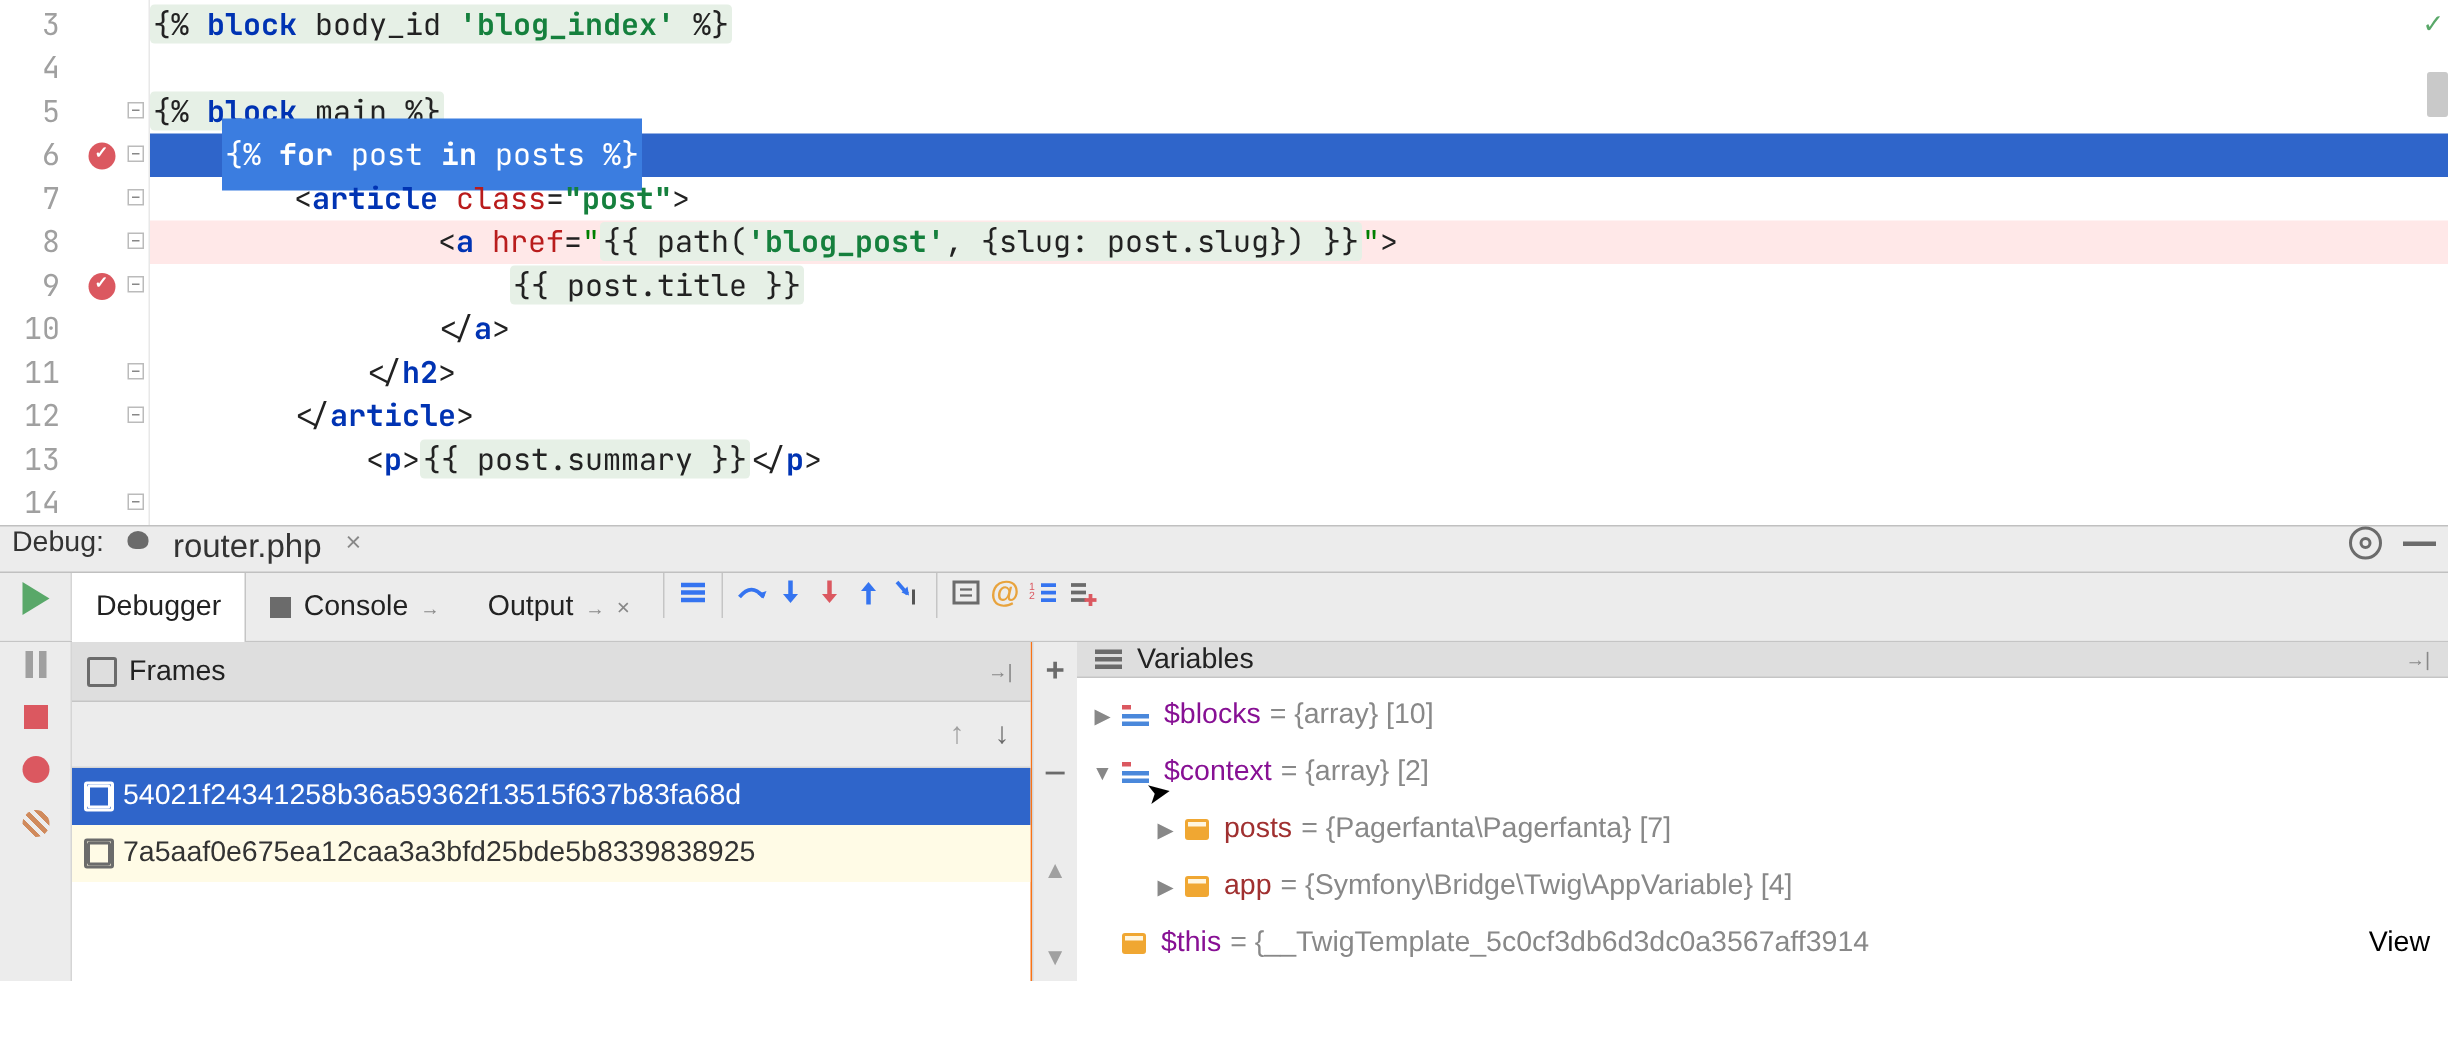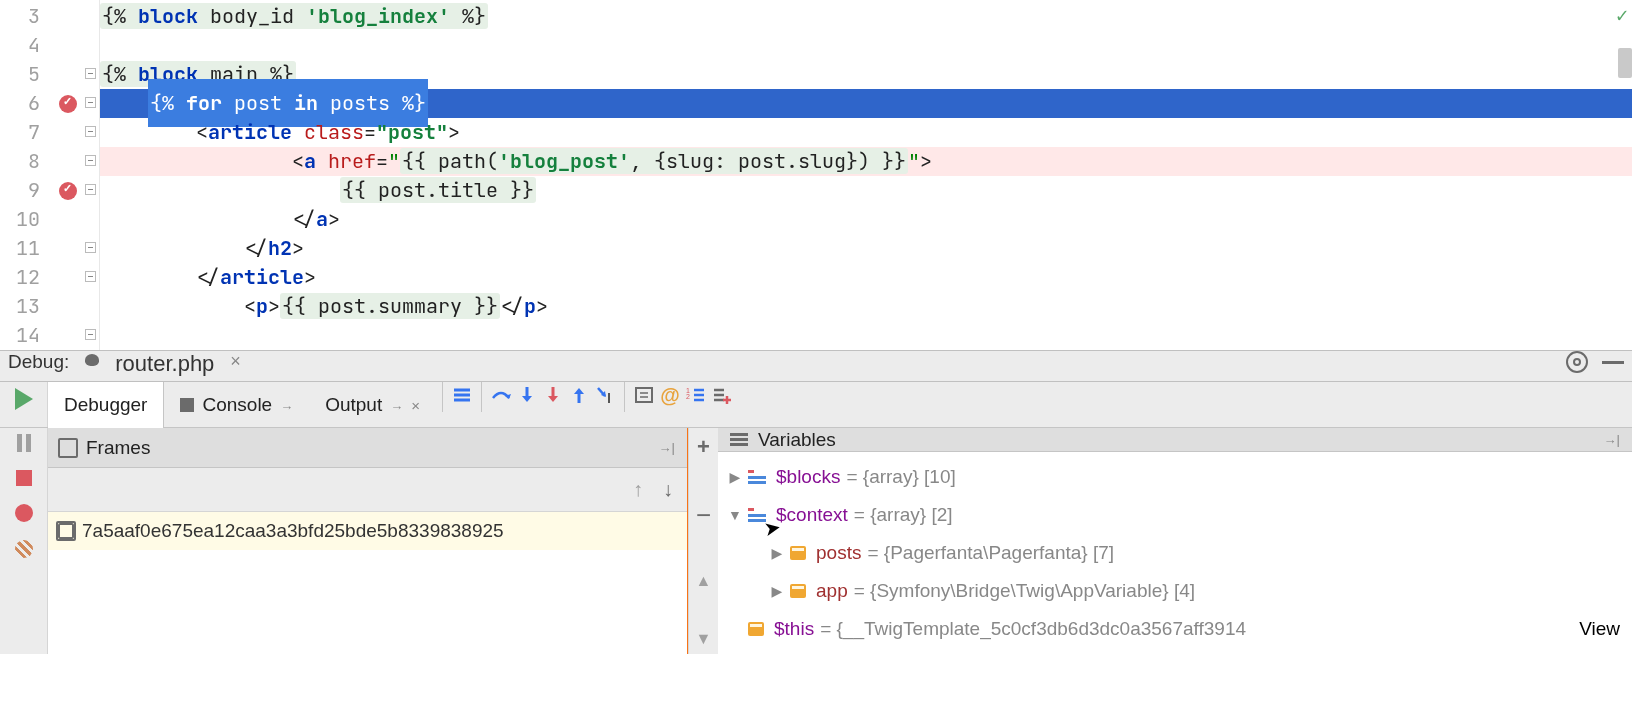--- a/index.html
+++ b/index.html
@@ -291,20 +291,24 @@
       <span class="frameico"></span>
       <span>Frames</span>
       <span class="spacer"></span>
       <span class="arrowsm">→|</span>
     </div>
     <div class="frametools">
       <span class="arrup">↑</span>
       <span class="arrdn">↓</span>
     </div>
     <div class="framelist">
+      <div class="frameitem sel">
+        <span class="stackico"></span>
+        <span>54021f24341258b36a59362f13515f637b83fa68d</span>
+      </div>
       <div class="frameitem lib">
         <span class="stackico" style="color:#6b6b6b"></span>
         <span>7a5aaf0e675ea12caa3a3bfd25bde5b8339838925</span>
       </div>
     </div>
   </div>
 
   <div class="scrollcol">
     <span class="plusico">+</span>
     <span class="minusico">−</span>

